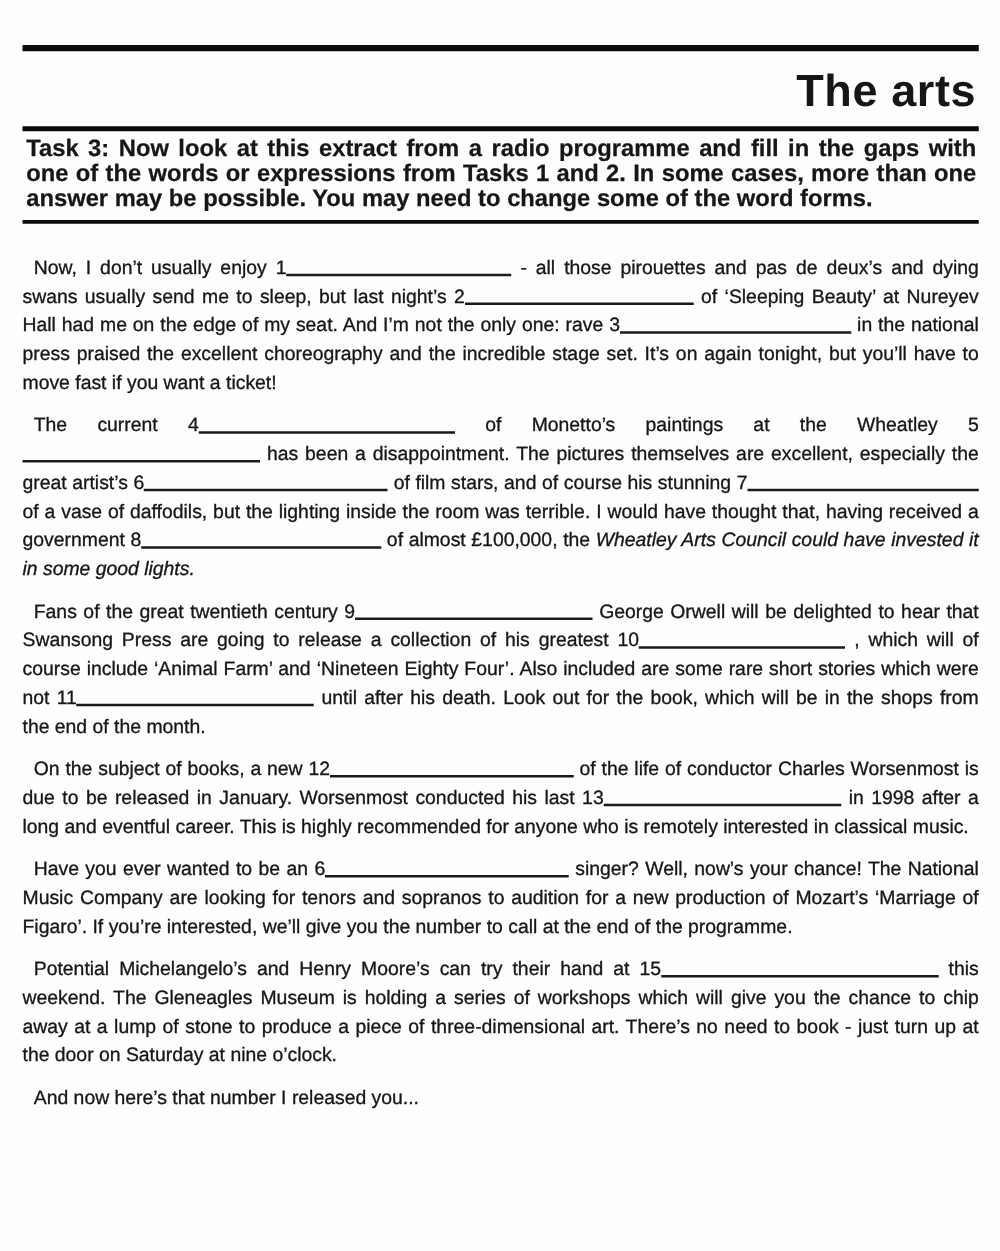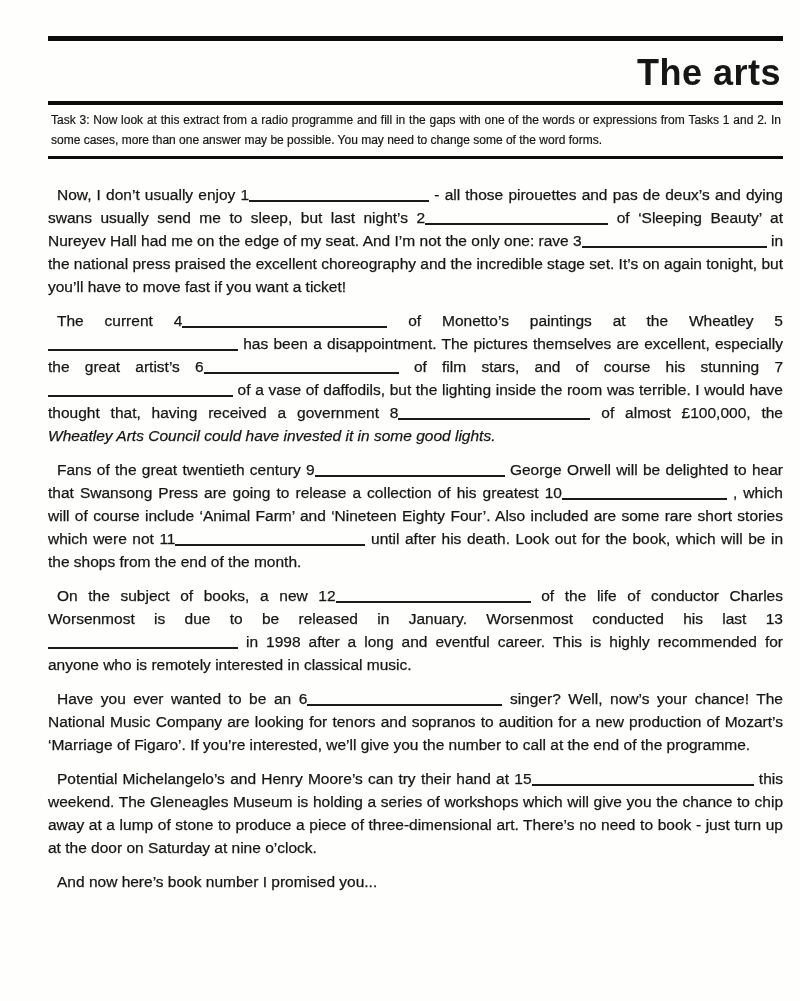--- a/index.html
+++ b/index.html
@@ -2,42 +2,42 @@
 <html><head>
 <meta charset="utf-8">
 <style>
   html, body { margin: 0; padding: 0; }
   body {
     width: 800px; height: 1001px;
     background: #fefefd;
     color: #161616;
     font-family: "Liberation Sans", "DejaVu Sans", sans-serif;
   }
-  .sheet { padding: 36px 17px 0 48px; }
+  .sheet { padding: 36px 17px 0 18px; }
 
   .rule-top { border-top: 5px solid #0c0c0c; }
 
   .title {
     font-size: 36px;
     font-weight: 700;
     text-align: right;
     margin: 14px 2px 10px 0;
     line-height: 1;
     letter-spacing: 0.5px;
   }
 
   .taskbox {
     border-top: 4px solid #0c0c0c;
     border-bottom: 3px solid #0c0c0c;
     padding: 5px 2px 6px 3px;
   }
   .task-text {
     margin: 0;
-    font-size: 12px;
-    font-weight: 400;
+    font-size: 19px;
+    font-weight: 700;
     line-height: 20px;
     text-align: justify;
     -webkit-text-stroke: 0.2px currentColor;
   }
 
   .doc { margin-top: 24px; -webkit-text-stroke: 0.25px currentColor; }
   .para {
     margin: 0 0 11px 0;
     font-size: 15.5px;
     line-height: 23px;
@@ -63,15 +63,15 @@
   <section class="taskbox">
     <p class="task-text">Task 3: Now look at this extract from a radio programme and fill in the gaps with one of the words or expressions from Tasks 1 and 2. In some cases, more than one answer may be possible. You may need to change some of the word forms.</p>
   </section>
   <main class="doc">
       <p class="para"><span>Now, I don’t usually enjoy 1</span><span class="gap" style="width: 180px;"></span><span> - all those pirouettes and pas de deux’s and dying swans usually send me to sleep, but last night’s 2</span><span class="gap" style="width: 183px;"></span><span> of ‘Sleeping Beauty’ at Nureyev Hall had me on the edge of my seat. And I’m not the only one: rave 3</span><span class="gap" style="width: 185px;"></span><span> in the national press praised the excellent choreography and the incredible stage set. It’s on again tonight, but you’ll have to move fast if you want a ticket!</span></p>
       <p class="para"><span>The current 4</span><span class="gap" style="width: 205px;"></span><span> of Monetto’s paintings at the Wheatley 5</span><span class="gap" style="width: 190px;"></span><span> has been a disappointment. The pictures themselves are excellent, especially the great artist’s 6</span><span class="gap" style="width: 195px;"></span><span> of film stars, and of course his stunning 7</span><span class="gap" style="width: 185px;"></span><span> of a vase of daffodils, but the lighting inside the room was terrible. I would have thought that, having received a government 8</span><span class="gap" style="width: 192px;"></span><span> of almost £100,000, the </span><span class="em">Wheatley Arts Council could have invested it in some good lights.</span></p>
       <p class="para"><span>Fans of the great twentieth century 9</span><span class="gap" style="width: 190px;"></span><span> George Orwell will be delighted to hear that Swansong Press are going to release a collection of his greatest 10</span><span class="gap" style="width: 165px;"></span><span> , which will of course include ‘Animal Farm’ and ‘Nineteen Eighty Four’. Also included are some rare short stories which were not 11</span><span class="gap" style="width: 190px;"></span><span> until after his death. Look out for the book, which will be in the shops from the end of the month.</span></p>
       <p class="para"><span>On the subject of books, a new 12</span><span class="gap" style="width: 195px;"></span><span> of the life of conductor Charles Worsenmost is due to be released in January. Worsenmost conducted his last 13</span><span class="gap" style="width: 190px;"></span><span> in 1998 after a long and eventful career. This is highly recommended for anyone who is remotely interested in classical music.</span></p>
       <p class="para"><span>Have you ever wanted to be an 6</span><span class="gap" style="width: 195px;"></span><span> singer? Well, now’s your chance! The National Music Company are looking for tenors and sopranos to audition for a new production of Mozart’s ‘Marriage of Figaro’. If you’re interested, we’ll give you the number to call at the end of the programme.</span></p>
       <p class="para"><span>Potential Michelangelo’s and Henry Moore’s can try their hand at 15</span><span class="gap" style="width: 222px;"></span><span> this weekend. The Gleneagles Museum is holding a series of workshops which will give you the chance to chip away at a lump of stone to produce a piece of three-dimensional art. There’s no need to book - just turn up at the door on Saturday at nine o’clock.</span></p>
-      <p class="para"><span>And now here’s book number I promised you...</span></p>
+      <p class="para"><span>And now here’s that number I released you...</span></p>
     </main>
 </div>
 
 </body></html>

